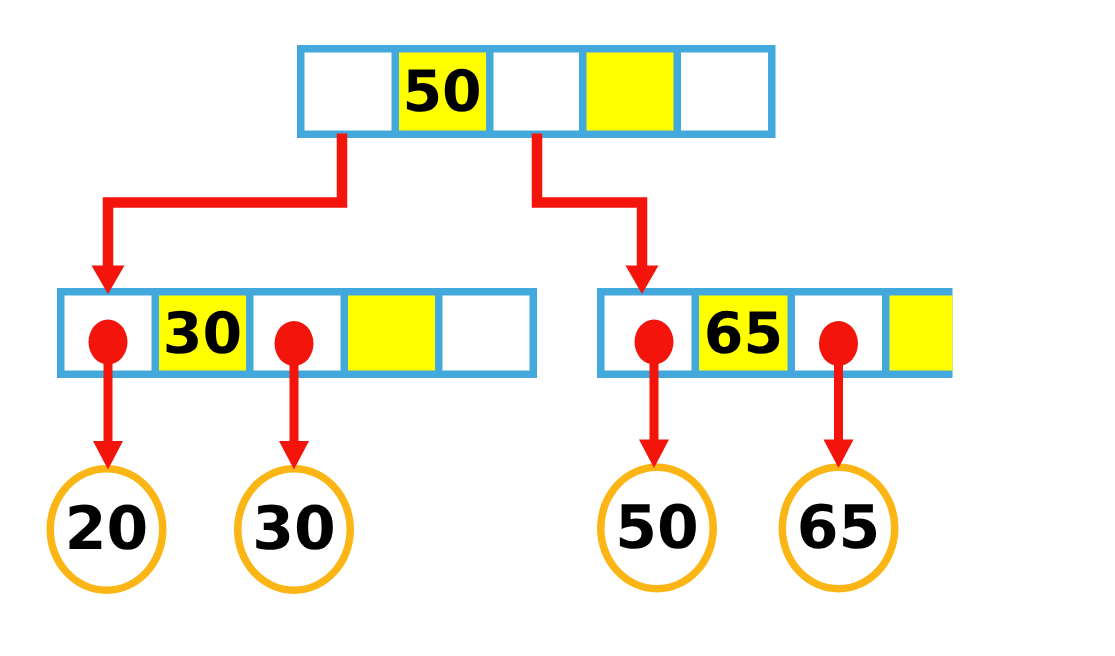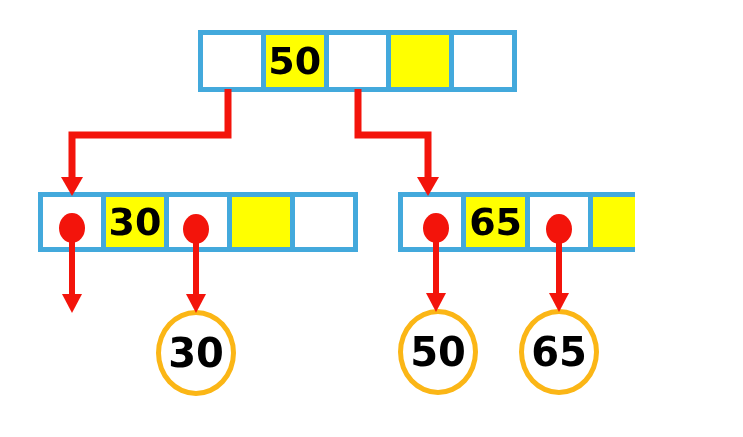--- a/index.html
+++ b/index.html
@@ -90,20 +90,21 @@
   </div>
 
   <div class="node node-leaf-right">
     <div class="cell"></div>
     <div class="cell hl">65</div>
     <div class="cell"></div>
     <div class="cell hl"></div>
     <div class="cell"></div>
   </div>
 
+  <div class="record record-20">20</div>
   <div class="record record-30">30</div>
   <div class="record record-50">50</div>
   <div class="record record-65">65</div>
 
   <svg class="arrows" viewBox="0 0 743 437" xmlns="http://www.w3.org/2000/svg">
     <g stroke="#f3140b" fill="none" stroke-width="7" stroke-linejoin="miter">
 
       <polyline points="228,89 228,135 72,135 72,180"></polyline>
 
       <polyline points="358,89 358,135 428,135 428,180"></polyline>

